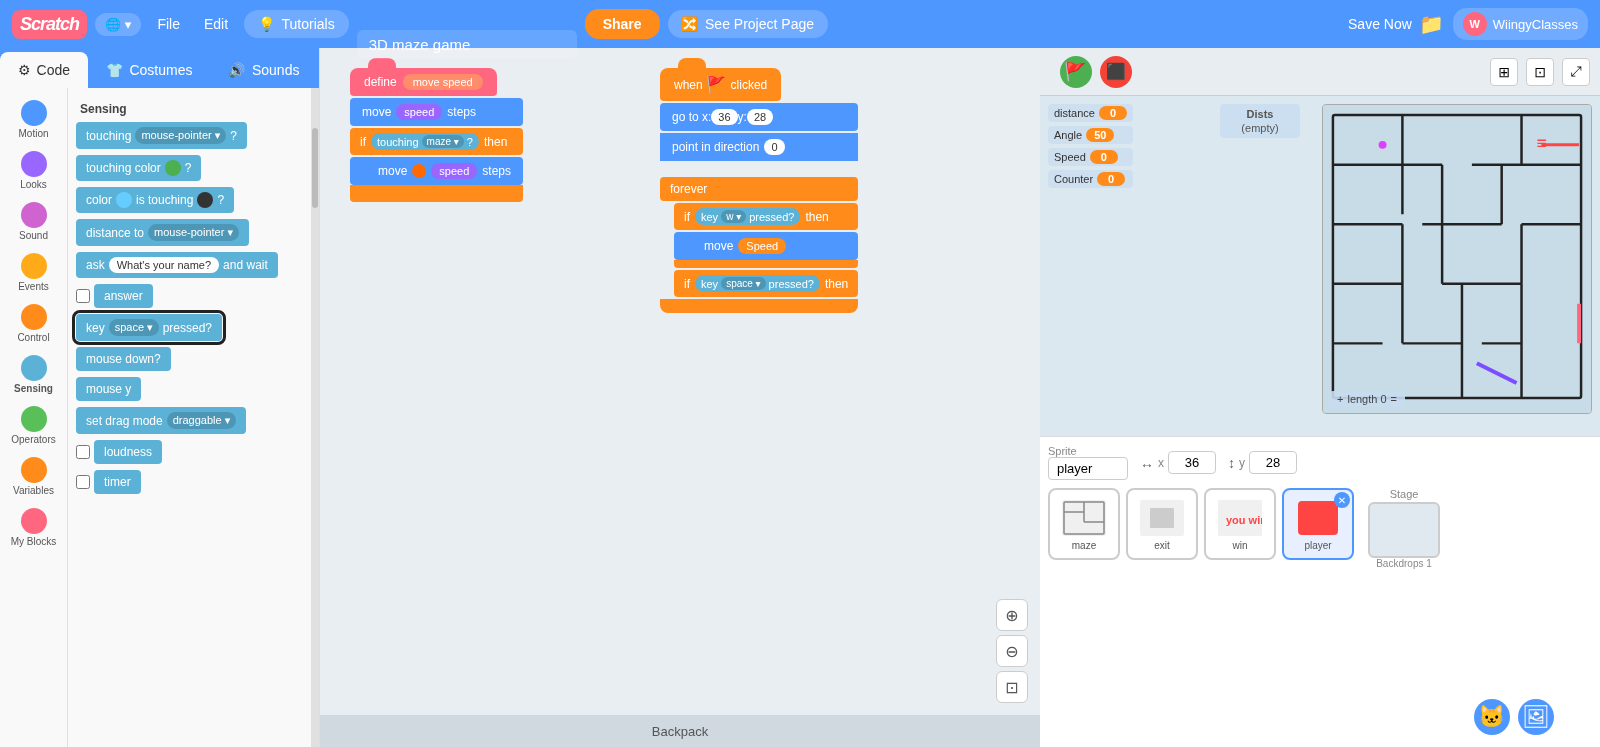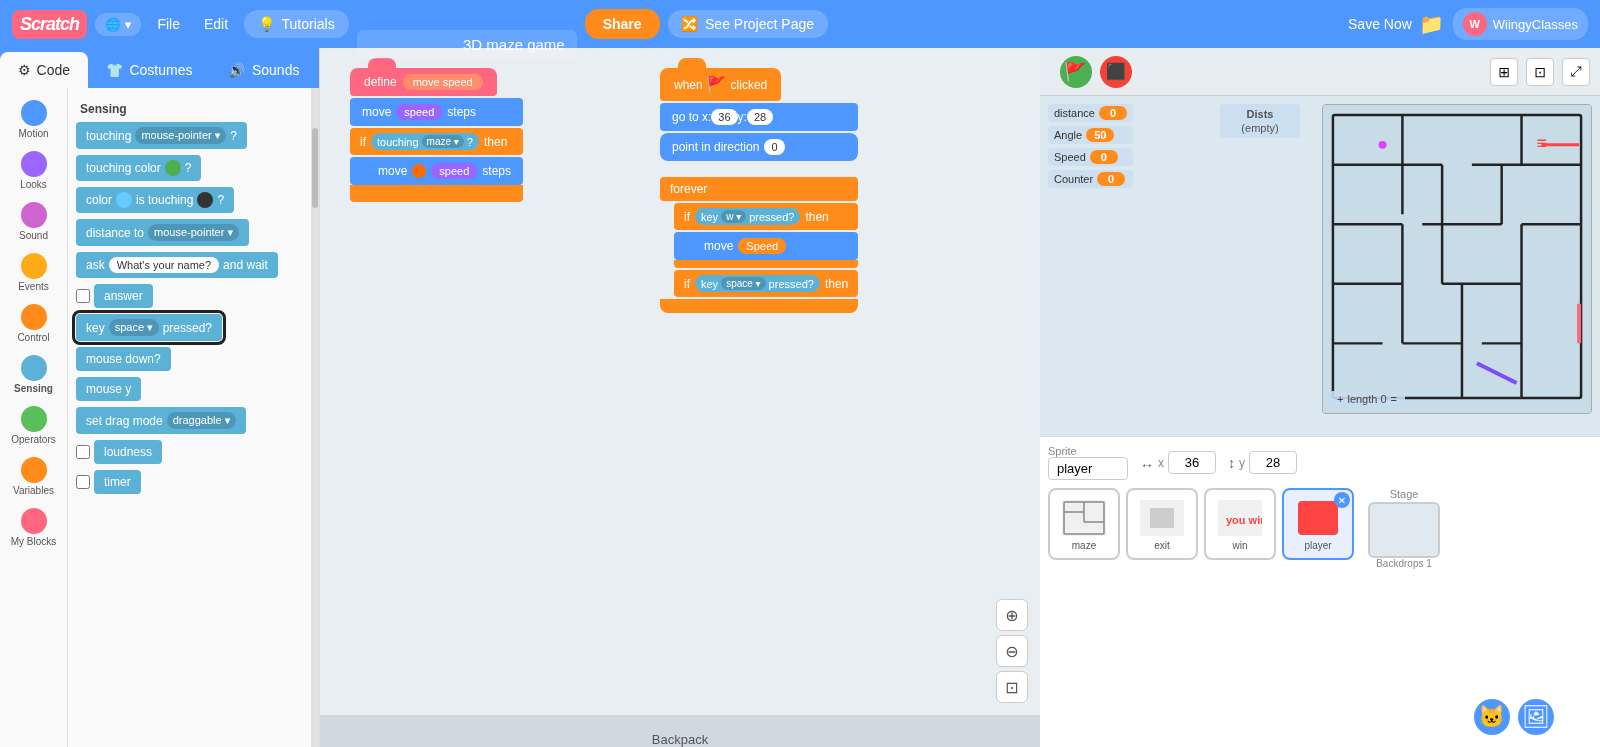--- a/index.html
+++ b/index.html
@@ -55,21 +55,21 @@
       display: flex; align-items: center; gap: 6px;
     }
     .project-title-input {
       background: rgba(255,255,255,0.15);
       border: none;
       border-radius: 6px;
       padding: 6px 12px;
       color: white;
       font-size: 15px;
       width: 220px;
-      text-align: right;
+      text-align: left;
       margin-top: 40px;
     }
     .share-btn {
       background: #ff8c1a;
       border: none;
       border-radius: 14px;
       padding: 7px 18px;
       color: white;
       font-size: 14px;
       font-weight: bold;
@@ -274,21 +274,21 @@
       height: 100%;
       position: relative;
     }
     .backpack-bar {
       position: absolute;
       bottom: 0;
       left: 0; right: 0;
       height: 32px;
       background: #d0d8e0;
       display: flex;
-      align-items: flex-end;
+      align-items: center;
       justify-content: center;
       font-size: 13px;
       color: #555;
       cursor: pointer;
     }
     .zoom-controls {
       position: absolute;
       right: 12px;
       bottom: 44px;
       display: flex;
@@ -813,21 +813,21 @@
           <span>clicked</span>
         </div>
         
         <div style="background:#4d97ff;border-radius:4px;padding:6px 12px;color:white;font-size:12px;display:flex;align-items:center;margin-top:2px;">
           <span>go to x:</span>
           <span style="background:white;border-radius:10px;padding:2px 7px;font-size:11px;color:#333;">36</span>
           <span>y:</span>
           <span style="background:white;border-radius:10px;padding:2px 7px;font-size:11px;color:#333;">28</span>
         </div>
         
-        <div style="background:#4d97ff;border-radius:8px;padding:6px 12px;color:white;font-size:12px;display:flex;align-items:center;gap:5px;margin-top:2px;">
+        <div style="background:#4d97ff;border-radius:0;padding:6px 12px;color:white;font-size:12px;display:flex;align-items:center;gap:5px;margin-top:2px;">
           <span>point in direction</span>
           <span style="background:white;border-radius:10px;padding:2px 7px;font-size:11px;color:#333;">0</span>
         </div>
         
         <div style="background:#ff8c1a;border-radius:4px;padding:5px 10px;color:white;font-size:12px;display:flex;align-items:center;gap:5px;margin-top:16px;">
           <span>forever</span>
         </div>
         
         <div style="background:#ff8c1a;border-radius:4px;padding:5px 10px 5px 10px;color:white;font-size:12px;display:flex;align-items:center;gap:5px;margin-top:2px;margin-left:14px;">
           <span>if</span>

